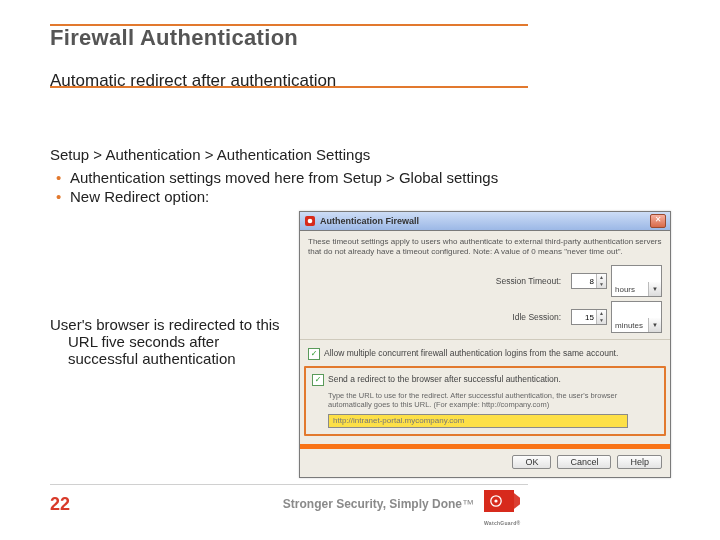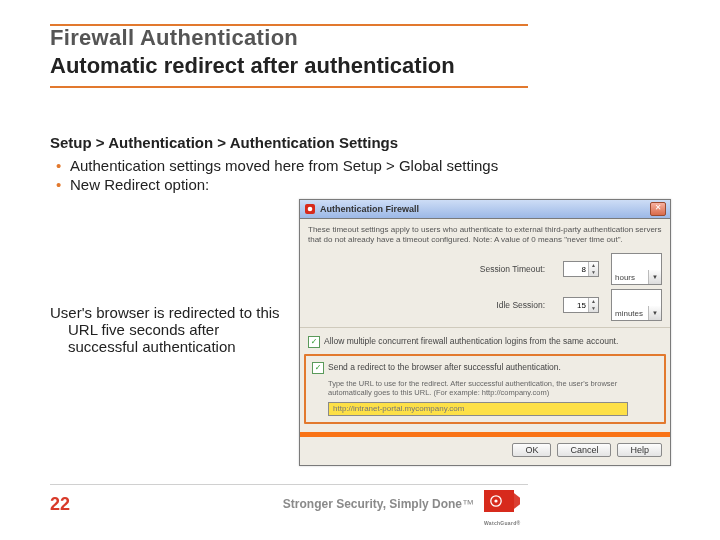--- a/index.html
+++ b/index.html
@@ -22,31 +22,31 @@
     height: 2px;
     background: #e2792e;
   }
   .title-line1 {
     font-size: 22px;
     font-weight: 700;
     color: #555;
     letter-spacing: 0.3px;
   }
   .title-line2 {
-    font-size: 22px;
-    font-weight: 700;
+    font-size: 17px;
+    font-weight: 400;
     color: #222;
-    margin-top: 2px;
+    margin-top: 20px;
   }
   .content {
     margin-top: 55px;
     font-size: 15px;
   }
   .breadcrumb {
-    font-weight: 700;
+    font-weight: 400;
     font-size: 15px;
     margin-bottom: 6px;
   }
   ul.bullets {
     list-style: none;
     padding: 0; margin: 0 0 6px 6px;
   }
   ul.bullets li {
     position: relative;
     padding-left: 14px;
@@ -102,21 +102,21 @@
     color: #fff;
     font-size: 8px; line-height: 10px;
     text-align: center;
     border-radius: 2px;
   }
   .dlg-body { padding: 6px 8px 4px 8px; }
   .desc { font-size: 8px; color: #555; line-height: 1.25; margin-bottom: 8px; }
   .form-row {
     display: flex; align-items: center;
     justify-content: flex-end;
-    gap: 12px;
+    gap: 4px;
     margin: 4px 0;
   }
   .form-row .lbl { flex: 1; text-align: right; padding-right: 6px; color:#444; }
   .spinner {
     width: 34px; height: 14px;
     display:flex; align-items:stretch;
     border:1px solid #8a8a8a; background:#fff;
   }
   .spinner input {
     border:none; outline:none;

